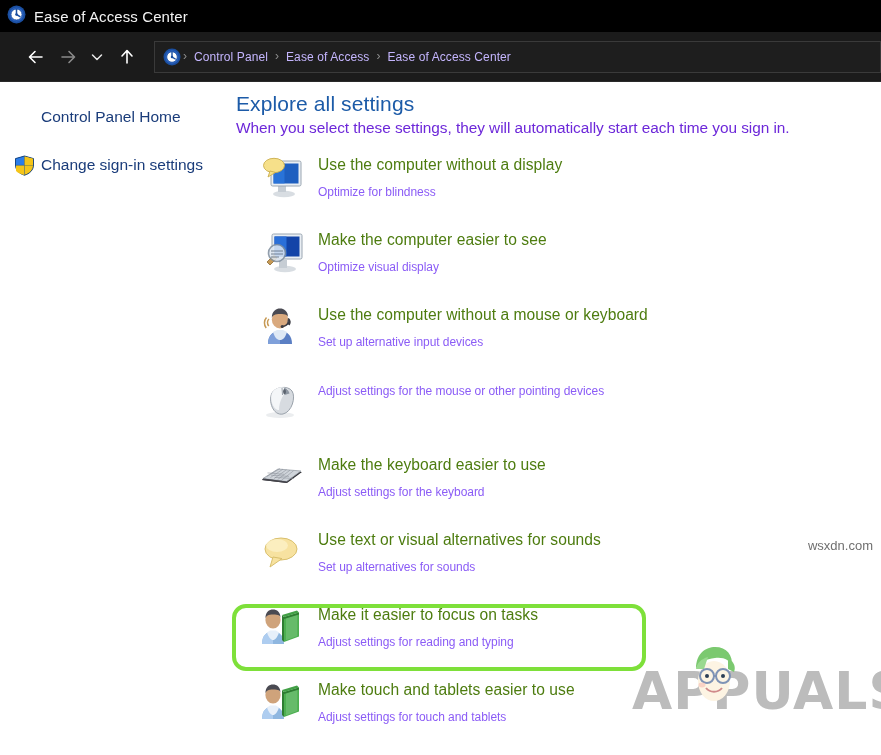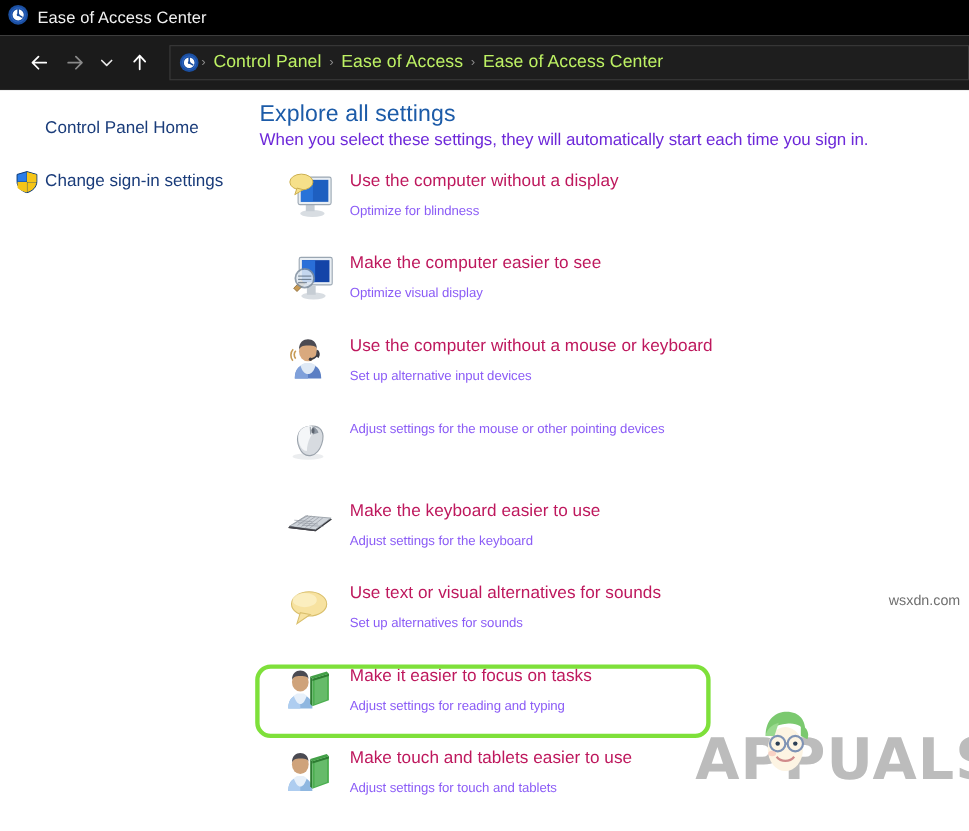--- a/index.html
+++ b/index.html
@@ -37,21 +37,21 @@
     margin-left: 12px; margin-right: 0;
     height: 32px; flex: 1 1 auto;
     background: #1e1e1e;
     border: 1px solid #3a3a3a;
     display: flex; align-items: center;
     padding-left: 8px;
     overflow: hidden;
   }
   .crumbs { display: flex; align-items: center; white-space: nowrap; }
   .crumb {
-    color: #bef264; font-size: 16px; padding: 0 5px;
+    color: #c4b5fd; font-size: 12px; padding: 0 5px;
     letter-spacing: .1px;
   }
   .crumb-sep {
     color: #8e8e8e; font-size: 12px; padding: 0 2px; line-height: 1;
     transform: translateY(-1px);
   }
 
   
   .body {
     position: relative;
@@ -86,21 +86,21 @@
     height: 75px; padding-left: 22px;
   }
   .setting-icon {
     width: 48px; height: 48px; flex: 0 0 48px;
     margin-right: 12px; margin-top: 2px;
     display:flex; align-items:center; justify-content:center;
   }
   .setting-icon svg { display:block; }
   .setting-text { padding-top: 5px; }
   .setting-link {
-    color: #be185d; font-size: 15.6px; display: block;
+    color: #4d7c0f; font-size: 15.6px; display: block;
     margin-bottom: 8px; letter-spacing: .05px; cursor: pointer;
   }
   .setting-desc { color: #8b5cf6; font-size: 12px; letter-spacing: -.05px; }
 
   
   .highlight-box {
     position: absolute;
     left: 232px; top: 604px;
     width: 414px; height: 67px;
     border: 4px solid #7ee03a;

